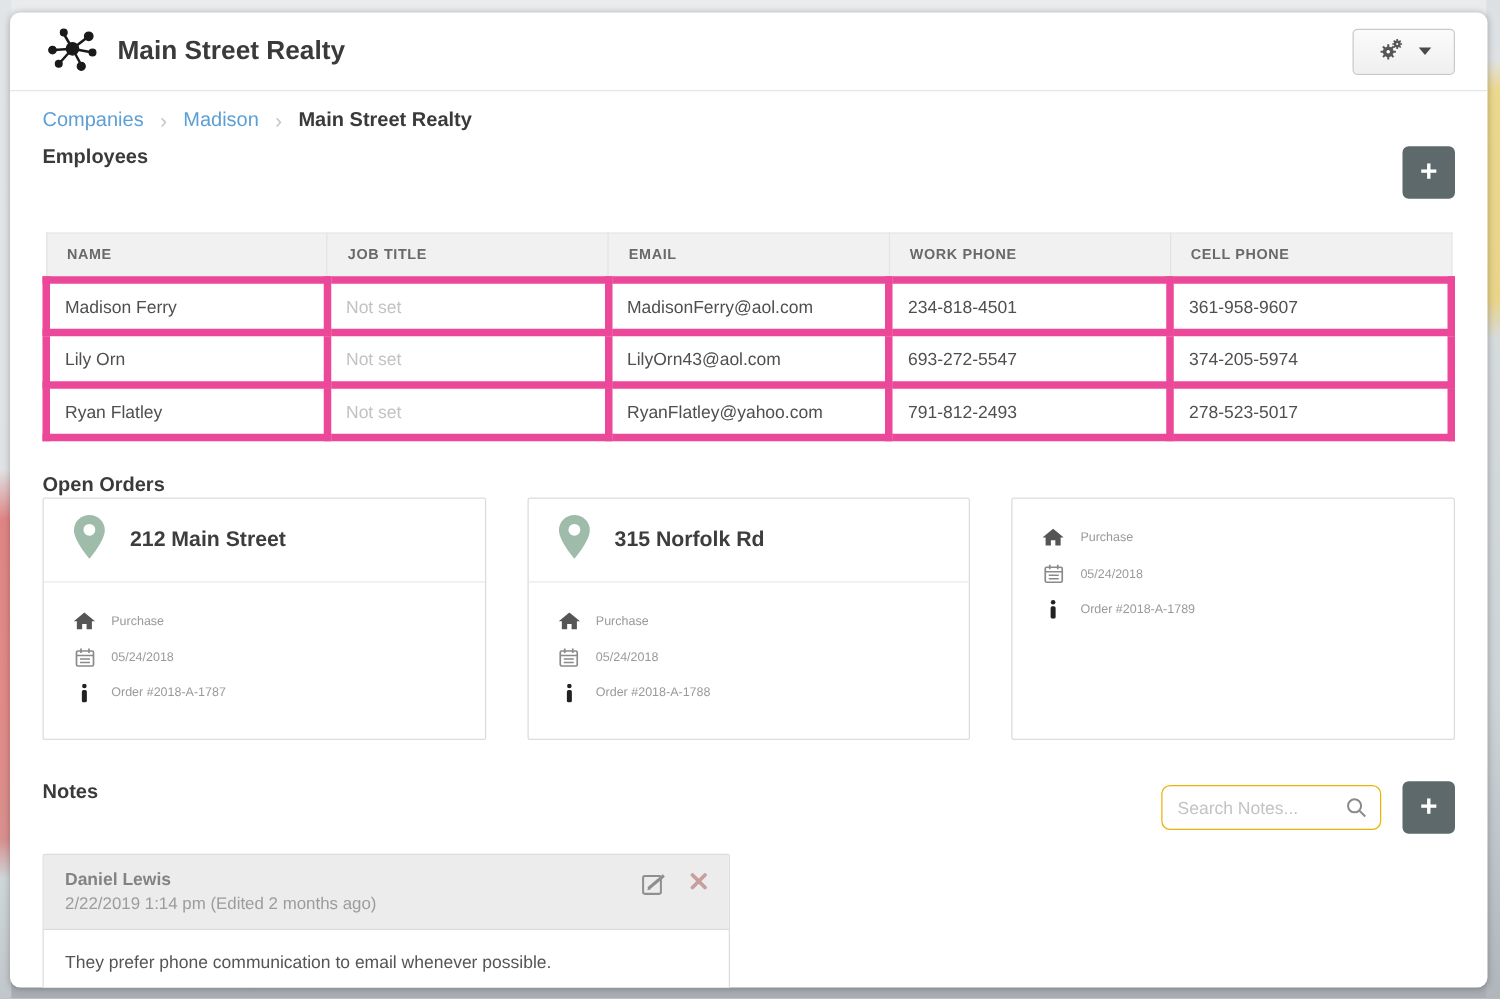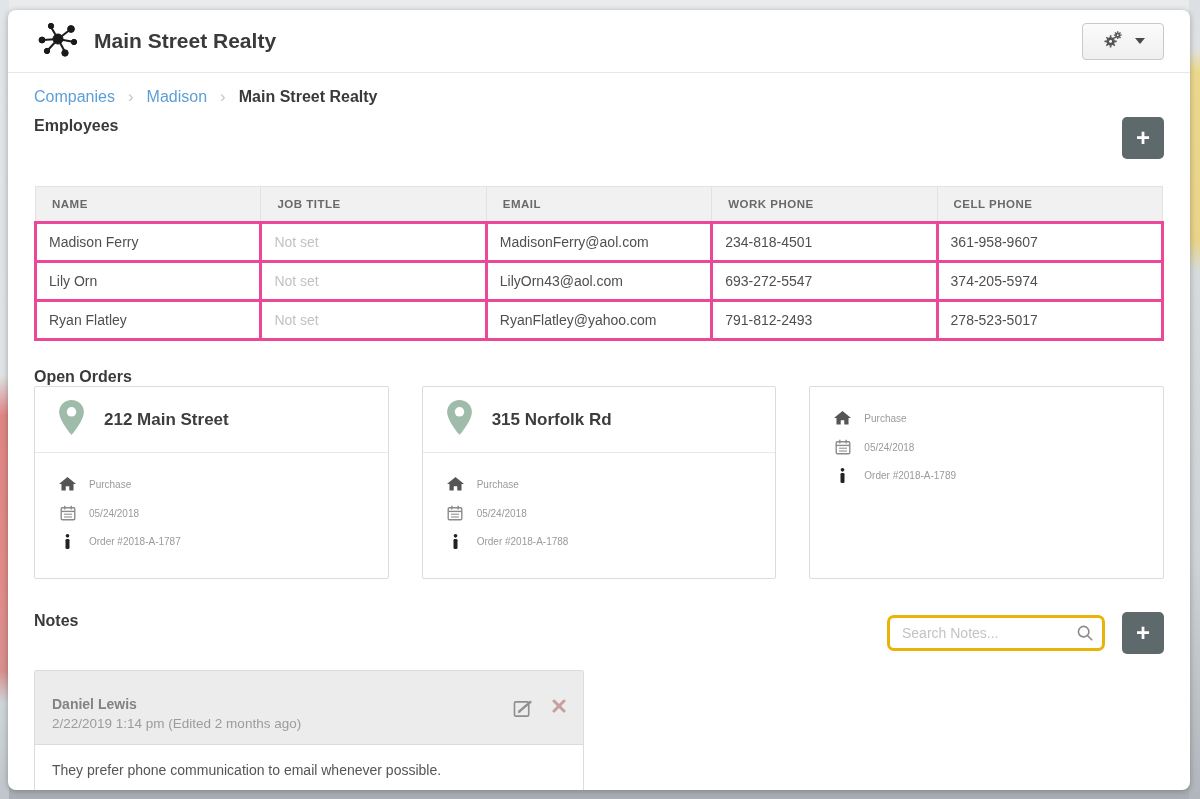--- a/index.html
+++ b/index.html
@@ -30,43 +30,43 @@
   .breadcrumb .sep{color:#c6c6c6;font-size:17px;}
   .breadcrumb .current{font-weight:700;color:#3a3a3a;}
   .section-row{display:flex;align-items:flex-start;justify-content:space-between;margin-top:10px;}
   .section-title{font-size:16px;font-weight:700;color:#3a3a3a;margin:0;}
   .add-btn{width:42px;height:42px;background:#5d696b;border:none;border-radius:5px;color:#fff;
     font-size:24px;font-weight:700;line-height:1;display:flex;align-items:center;justify-content:center;cursor:pointer;}
   
   table.emp{width:100%;border-collapse:collapse;margin-top:27px;font-size:14px;table-layout:fixed;}
   table.emp th{background:#f1f1f1;color:#696969;font-size:11.5px;letter-spacing:.5px;text-align:left;
     padding:11px 16px;border:1px solid #e2e2e2;font-weight:700;}
-  table.emp td{padding:10px 12px;border:3px solid #ec4899;color:#4f4f4f;}
+  table.emp td{padding:10px 12px;border:6px solid #ec4899;color:#4f4f4f;}
   table.emp td.muted{color:#c2c2c2;}
   
   .orders-title{margin-top:27px;}
   .orders-grid{display:grid;grid-template-columns:repeat(3,1fr);gap:33px;margin-top:0;}
   .order-card{border:1px solid #dcdcdc;border-radius:2px;background:#fff;cursor:pointer;}
   .order-head{display:flex;align-items:center;gap:20px;padding:13px 24px;border-bottom:1px solid #e9e9e9;min-height:61px;}
   .pin{color:#9fbcab;flex:none;}
   .addr{font-size:17px;font-weight:700;color:#3d3d3d;}
   .order-body{padding:10px 24px 16px;}
   .order-line{display:flex;align-items:center;gap:13px;color:#9a9a9a;font-size:10px;margin:13px 0;}
   .order-line .ic{width:17px;display:flex;justify-content:center;flex:none;}
   .ic-house{color:#555;} .ic-cal{color:#8a8a8a;} .ic-info{color:#222;}
   
   .notes-row{margin-top:33px;}
   .notes-right{display:flex;align-items:center;gap:17px;}
   .search-wrap{position:relative;}
-  .search-input{width:218px;height:36px;border:3px solid #eab308;border-radius:7px;padding:0 36px 0 12px;
+  .search-input{width:176px;height:36px;border:1px solid #eab308;border-radius:7px;padding:0 36px 0 12px;
     font-size:14px;color:#555;outline:none;font-family:"Liberation Sans",sans-serif;background:#fff;}
   .search-input::placeholder{color:#c3c3c3;}
   .search-icon{position:absolute;right:11px;top:9px;color:#8a8a8a;pointer-events:none;}
   .note-card{width:550px;border:1px solid #dcdcdc;border-radius:2px;margin:16px 0 24px;background:#fff;}
-  .note-head{background:#ececec;border-bottom:1px solid #dcdcdc;padding:25px 17px 13px;display:flex;}
+  .note-head{background:#ececec;border-bottom:1px solid #dcdcdc;padding:11px 17px 13px;display:flex;}
   .note-head-left{flex:1;min-width:0;}
   .note-author{font-size:14px;font-weight:700;color:#838383;}
   .note-time{font-size:13.5px;color:#9c9c9c;margin-top:4px;}
   .note-actions{display:flex;gap:18px;align-items:flex-start;padding-top:3px;}
   .icon-btn{background:none;border:none;padding:0;cursor:pointer;line-height:0;}
   .edit-ic{color:#8f8f8f;}
   .x-ic{color:#c79f9f;font-size:17px;font-weight:700;line-height:1;font-family:"Liberation Sans",sans-serif;}
   .note-body{padding:17px 17px 19px;font-size:14px;color:#555;}
 </style>
 </head>

